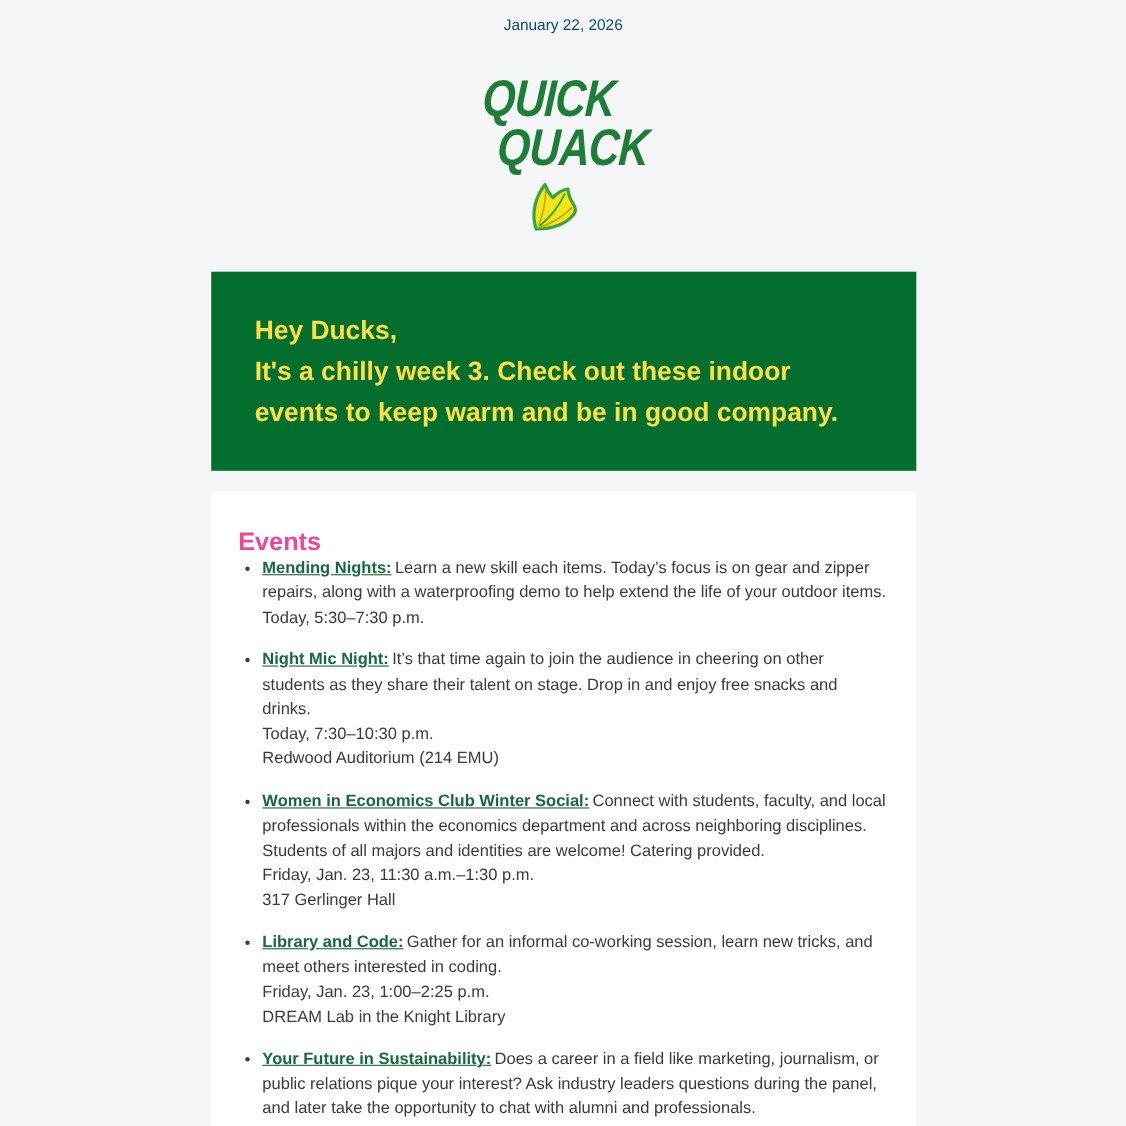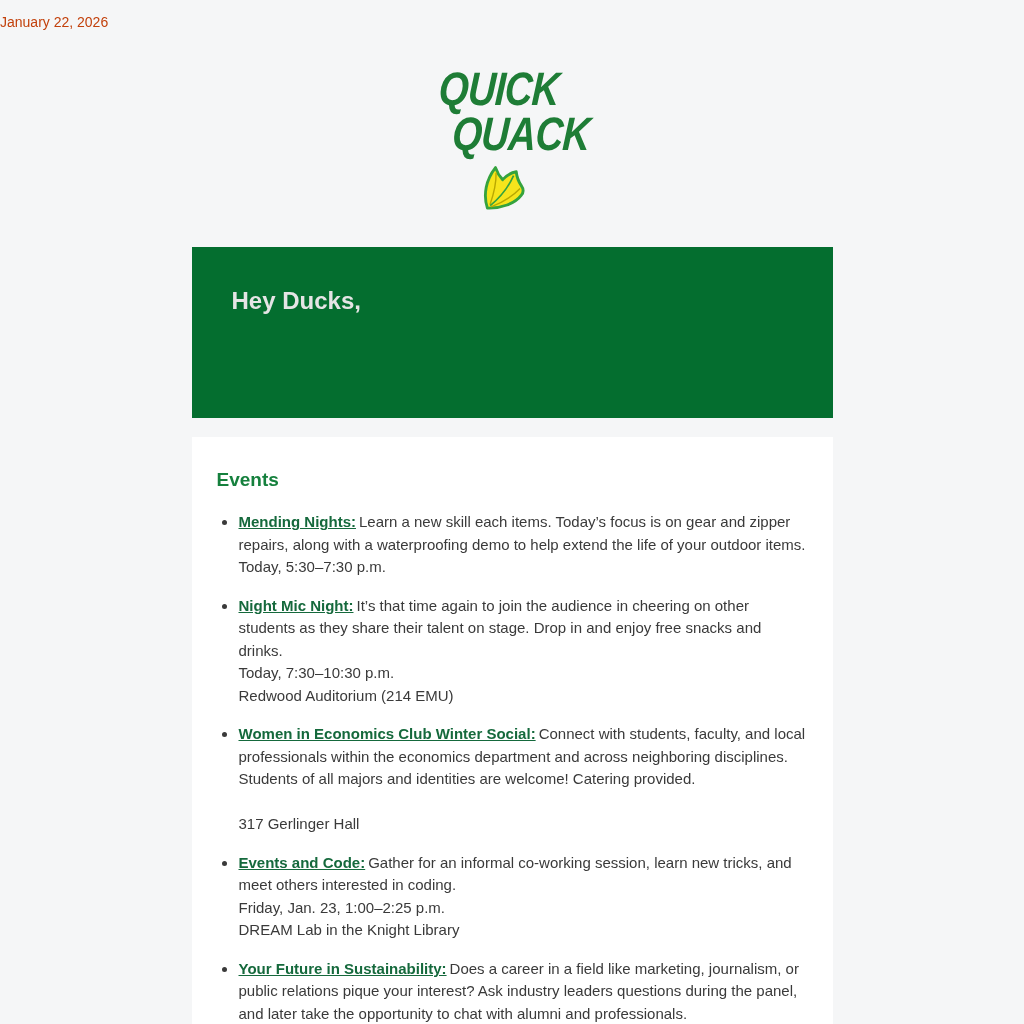--- a/index.html
+++ b/index.html
@@ -4,23 +4,24 @@
 <style>
   * { margin: 0; padding: 0; box-sizing: border-box; }
   html, body {
     width: 1024px; height: 1024px;
     overflow: hidden;
     background: #f5f6f7;
     font-family: "Liberation Sans", sans-serif;
     color: #3a3a3a;
   }
   .date {
+    text-align: center;
     padding-top: 14px;
     font-size: 14px;
-    color: #c2410c;
+    color: #0c4a6e;
   }
   .logo {
     margin-top: 36px;
     text-align: center;
     line-height: 0.96;
     user-select: none;
   }
   .logo-line {
     display: block;
     font-size: 47px;
@@ -34,42 +35,41 @@
   .logo-foot {
     margin-top: 12px;
     text-align: center;
     height: 48px;
   }
   .logo-foot svg { transform: rotate(10deg) translateX(-8px); }
   .banner {
     width: 641px;
     margin: 31px auto 0 auto;
     background: #046e2f;
-    color: #e5e5e5;
+    color: #fde047;
     padding: 35px 40px 34px 40px;
     min-height: 171px;
   }
   .banner-text {
     font-size: 24px;
     font-weight: bold;
     line-height: 1.55;
     max-width: 565px;
   }
   .card {
     width: 641px;
     margin: 19px auto 0 auto;
     background: #ffffff;
     padding: 32px 25px 40px 25px;
     min-height: 640px;
   }
   .events-heading {
-    font-size: 19px;
+    font-size: 23px;
     font-weight: bold;
-    color: #15803d;
-    margin-bottom: 20px;
+    color: #ec4899;
   }
   ul.events-list {
     list-style: disc outside;
     padding-left: 21px;
     font-size: 15px;
     line-height: 1.5;
   }
   ul.events-list li {
     margin-bottom: 16px;
     padding-left: 1px;
@@ -97,42 +97,43 @@
     <path d="M22 92 C 8 66, 9 34, 24 6 C 30 17, 36 23, 43 28 C 49 19, 58 10, 68 7 C 71 17, 76 26, 83 33 C 89 39, 91 46, 87 53 C 77 73, 50 88, 22 92 Z" fill="#f6e41c" stroke="#35a33e" stroke-width="6" stroke-linejoin="round"></path>
     <path d="M26 84 C 30 60, 31 36, 27 16" fill="none" stroke="#b9a800" stroke-width="3"></path>
     <path d="M27 86 C 44 66, 57 44, 64 16" fill="none" stroke="#35a33e" stroke-width="3.5"></path>
     <path d="M29 88 C 52 74, 70 58, 82 40" fill="none" stroke="#b9a800" stroke-width="3"></path>
   </svg>
 </div>
 
 <div class="banner">
   <div class="banner-text">
     <div>Hey Ducks,</div>
+    <div>It's a chilly week 3. Check out these indoor events to keep warm and be in good company.</div>
   </div>
 </div>
 
 <div class="card">
   <div class="events-heading">Events</div>
   <ul class="events-list">
     <li>
       <a class="event-link">Mending Nights:</a><span>Learn a new skill each items. Today’s focus is on gear and zipper repairs, along with a waterproofing demo to help extend the life of your outdoor items.</span><br>
       <span>Today, 5:30–7:30 p.m.</span><br>
     </li>
     <li>
       <a class="event-link">Night Mic Night:</a><span>It’s that time again to join the audience in cheering on other students as they share their talent on stage. Drop in and enjoy free snacks and drinks.</span><br>
       <span>Today, 7:30–10:30 p.m.</span><br>
       <span>Redwood Auditorium (214 EMU)</span>
     </li>
     <li>
       <a class="event-link">Women in Economics Club Winter Social:</a><span>Connect with students, faculty, and local professionals within the economics department and across neighboring disciplines. Students of all majors and identities are welcome! Catering provided.</span><br>
-      <br>
+      <span>Friday, Jan. 23, 11:30 a.m.–1:30 p.m.</span><br>
       <span>317 Gerlinger Hall</span>
     </li>
     <li>
-      <a class="event-link">Events and Code:</a><span>Gather for an informal co-working session, learn new tricks, and meet others interested in coding.</span><br>
+      <a class="event-link">Library and Code:</a><span>Gather for an informal co-working session, learn new tricks, and meet others interested in coding.</span><br>
       <span>Friday, Jan. 23, 1:00–2:25 p.m.</span><br>
       <span>DREAM Lab in the Knight Library</span>
     </li>
     <li>
       <a class="event-link">Your Future in Sustainability:</a><span>Does a career in a field like marketing, journalism, or public relations pique your interest? Ask industry leaders questions during the panel, and later take the opportunity to chat with alumni and professionals.</span><br>
       
     </li>
   </ul>
 </div>
 

